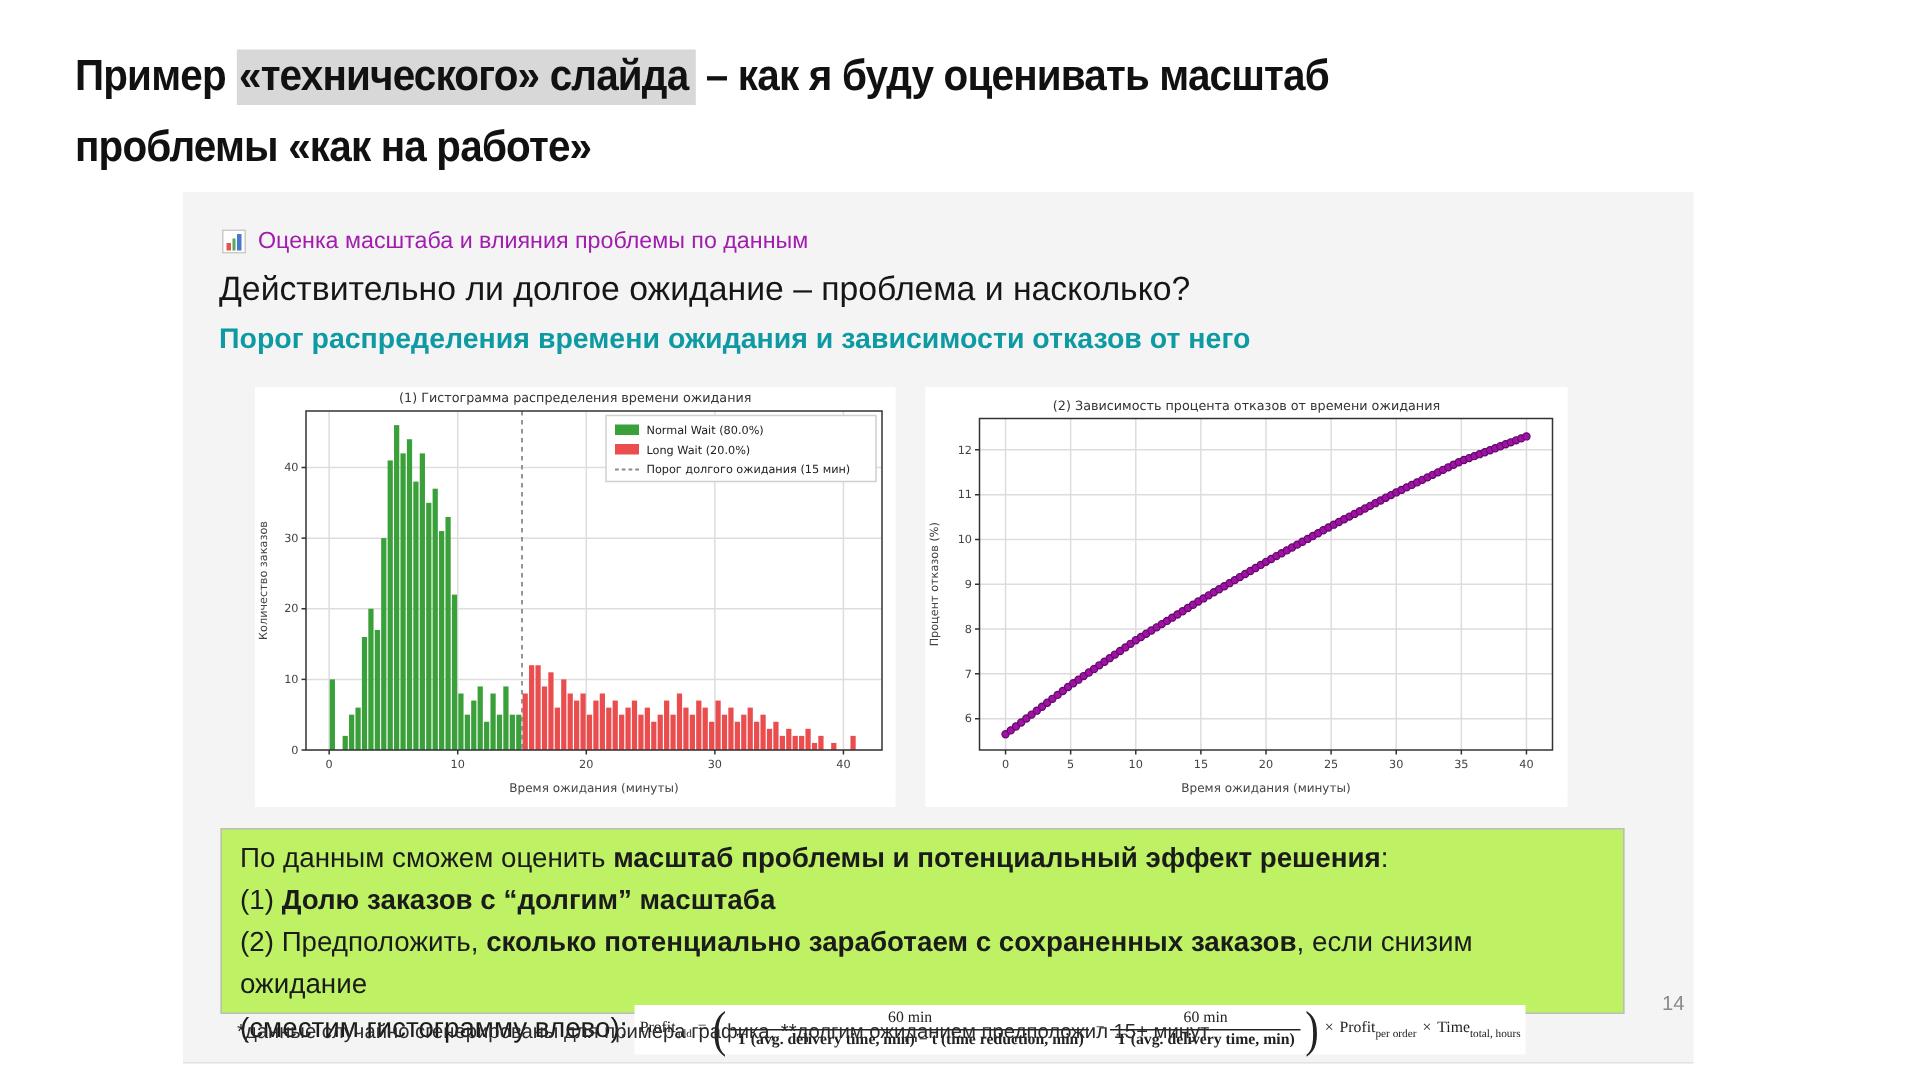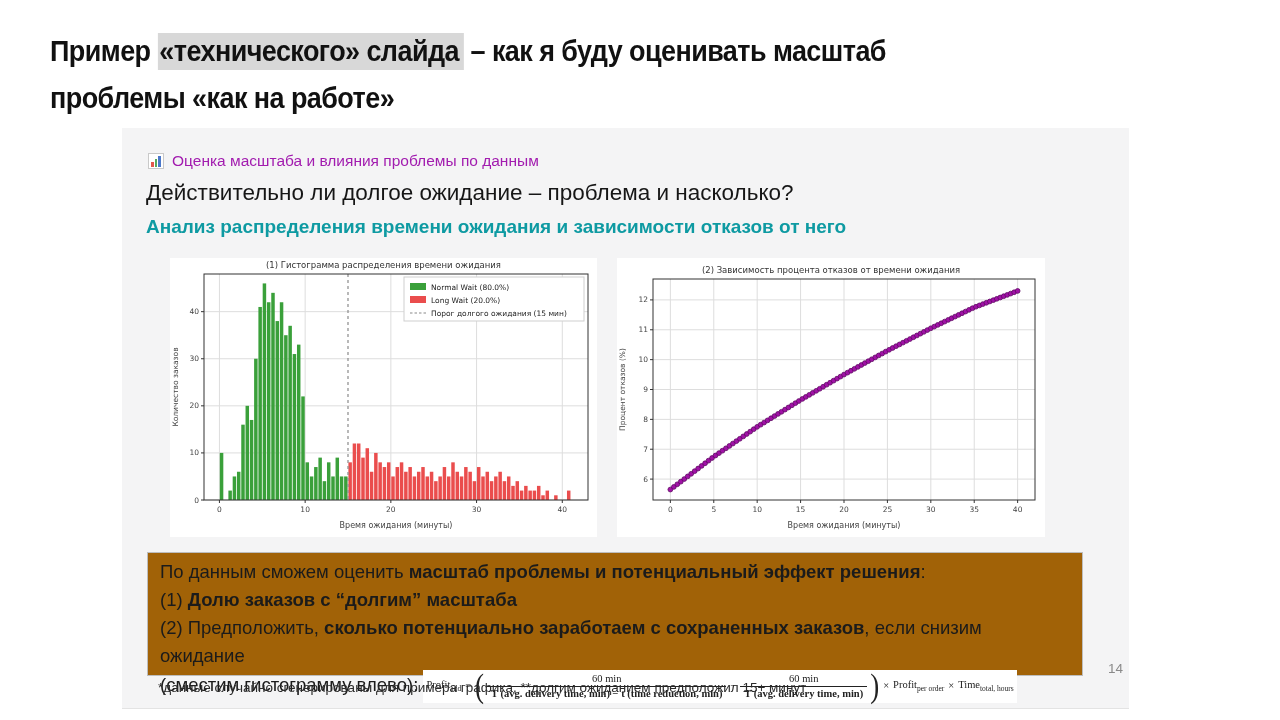--- a/index.html
+++ b/index.html
@@ -24,21 +24,21 @@
   .bar-icon i{display:block;width:3px;}
   .bar-icon .b1{height:5px;background:#e2574c;}
   .bar-icon .b2{height:8px;background:#57a85c;}
   .bar-icon .b3{height:11px;background:#4a77c9;}
   .slide-title{position:absolute;left:24px;top:52px;font-size:22.5px;font-weight:400;color:#161616;}
   .slide-subtitle{position:absolute;left:24px;top:88px;font-size:19px;font-weight:700;color:#0e9aa2;}
   .charts{position:absolute;left:48px;top:130px;display:flex;gap:20px;}
   .chart-panel{background:#ffffff;}
   .note-box{
     position:absolute;left:25px;top:424px;width:936px;height:124px;box-sizing:border-box;
-    background:#a16207;border:1px solid #bdbdbd;padding:5px 12px 4px 12px;
+    background:#bef264;border:1px solid #bdbdbd;padding:5px 12px 4px 12px;
     font-size:18.5px;color:#1b1b1b;line-height:28px;
   }
   .note-box b{font-weight:700;}
   .formula{
     display:inline-flex;align-items:center;gap:3px;vertical-align:middle;
     font-family:"Liberation Serif", serif;font-size:10.5px;color:#222;line-height:1.15;
     background:#fff;padding:1px 3px;white-space:nowrap;
   }
   .formula sub{font-size:7.5px;}
   .f-op{padding:0 1px;}
@@ -62,21 +62,21 @@
   <div class="kicker">
     <span class="bar-icon">
         <i class="b1"></i>
         <i class="b2"></i>
         <i class="b3"></i>
       </span>
     <span>Оценка масштаба и влияния проблемы по данным</span>
   </div>
 
   <div class="slide-title">Действительно ли долгое ожидание – проблема и насколько?</div>
-  <div class="slide-subtitle">Анализ распределения времени ожидания и зависимости отказов от него</div>
+  <div class="slide-subtitle">Порог распределения времени ожидания и зависимости отказов от него</div>
 
   <div class="charts">
     <div class="chart-panel">
       <svg id="hist-svg" width="427" height="275">
           <rect x="0" y="0" width="427" height="275" fill="#ffffff"></rect>
           <line x1="34" x2="418" y1="242" y2="242" stroke="#dddddd" stroke-width="1"></line>
           <line x1="34" x2="418" y1="194.91666666666666" y2="194.91666666666666" stroke="#dddddd" stroke-width="1"></line>
           <line x1="34" x2="418" y1="147.83333333333331" y2="147.83333333333331" stroke="#dddddd" stroke-width="1"></line>
           <line x1="34" x2="418" y1="100.75" y2="100.75" stroke="#dddddd" stroke-width="1"></line>
           <line x1="34" x2="418" y1="53.66666666666666" y2="53.66666666666666" stroke="#dddddd" stroke-width="1"></line>

